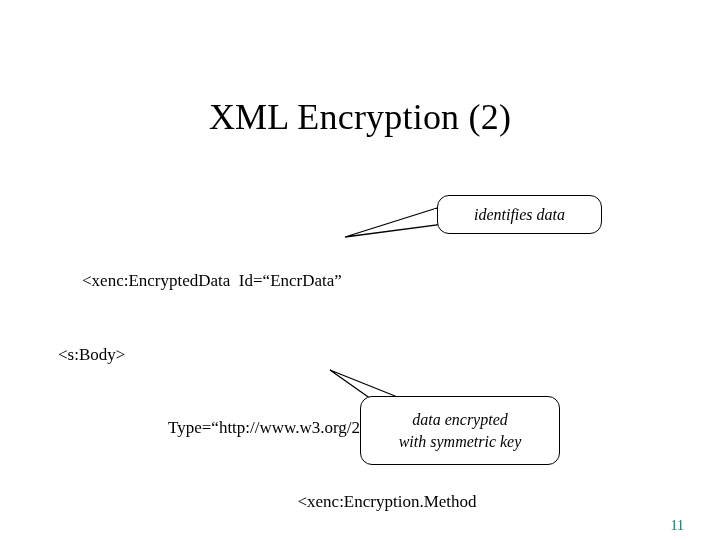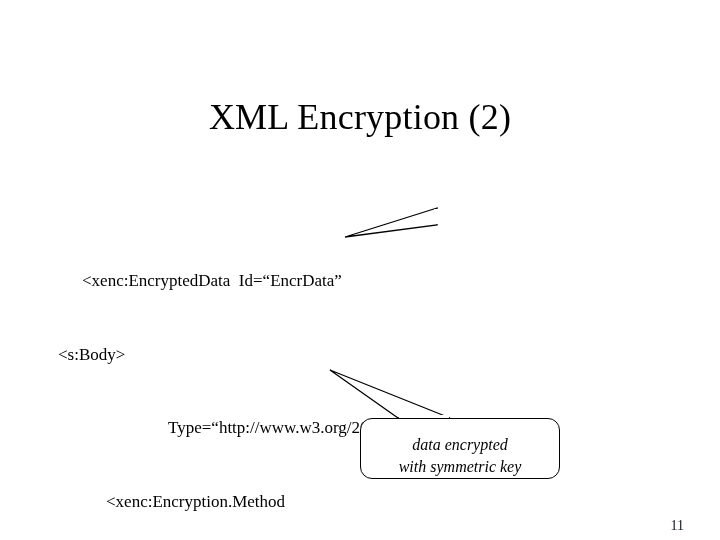--- a/index.html
+++ b/index.html
@@ -75,24 +75,23 @@
     z-index: 3;
   }
   #callout-identifies {
     left: 437px;
     top: 173px;
     width: 165px;
     height: 39px;
   }
   #callout-encrypted {
     left: 360px;
-    top: 396px;
+    top: 374px;
     width: 200px;
-    height: 61px;
-    align-items: flex-end;
+    height: 69px;
   }
   .callout-text {
     padding: 0 6px;
   }
 
   
   #leaders {
     position: absolute;
     left: 0;
     top: 0;
@@ -102,54 +101,57 @@
     pointer-events: none;
   }
 
   
   #page-number {
     position: absolute;
     right: 36px;
     bottom: 28px;
     font-size: 14px;
     line-height: 16px;
-    color: #0f172a;
+    color: #0f766e;
   }
 </style>
 </head>
 <body>
 
 <div id="slide">
 
   <h1 id="slide-title">XML Encryption (2)</h1>
 
 
   <div id="code-block">
     <span class="code-line" style="padding-left: 24px;">&lt;xenc:EncryptedData  Id=“EncrData”</span>
     <span class="code-line" style="padding-left: 0px;">&lt;s:Body&gt;</span>
     <span class="code-line" style="padding-left: 110px;">Type=“http://www.w3.org/2001/04/xmlenc#Element /&gt;</span>
-    <span class="code-line" style="padding-left: 48px;">&lt;xenc:Encryption.Method</span>
+    <span class="code-line" style="padding-left: 48px; text-align: center;">&lt;xenc:Encryption.Method</span>
     
     
     
     
     
     
   </div>
 
   <svg id="leaders" viewBox="0 0 720 540">
 
     <polygon points="437,186 345,215 437,203" fill="#ffffff" stroke="#000000" stroke-width="1.3" stroke-linejoin="miter"></polygon>
 
     <rect x="434" y="187" width="6" height="15" fill="#ffffff" stroke="none"></rect>
 
     <polygon points="398,396 330,348 450,396" fill="#ffffff" stroke="#000000" stroke-width="1.3" stroke-linejoin="miter"></polygon>
     <rect x="399" y="393" width="50" height="6" fill="#ffffff" stroke="none"></rect>
   </svg>
 
+  <div id="callout-identifies" class="callout">
+    <span class="callout-text">identifies data</span>
+  </div>
 
   <div id="callout-encrypted" class="callout">
     <span class="callout-text">
       <span>data encrypted</span><br>
       <span>with symmetric key</span>
     </span>
   </div>
 
   <div id="page-number">11</div>
 

